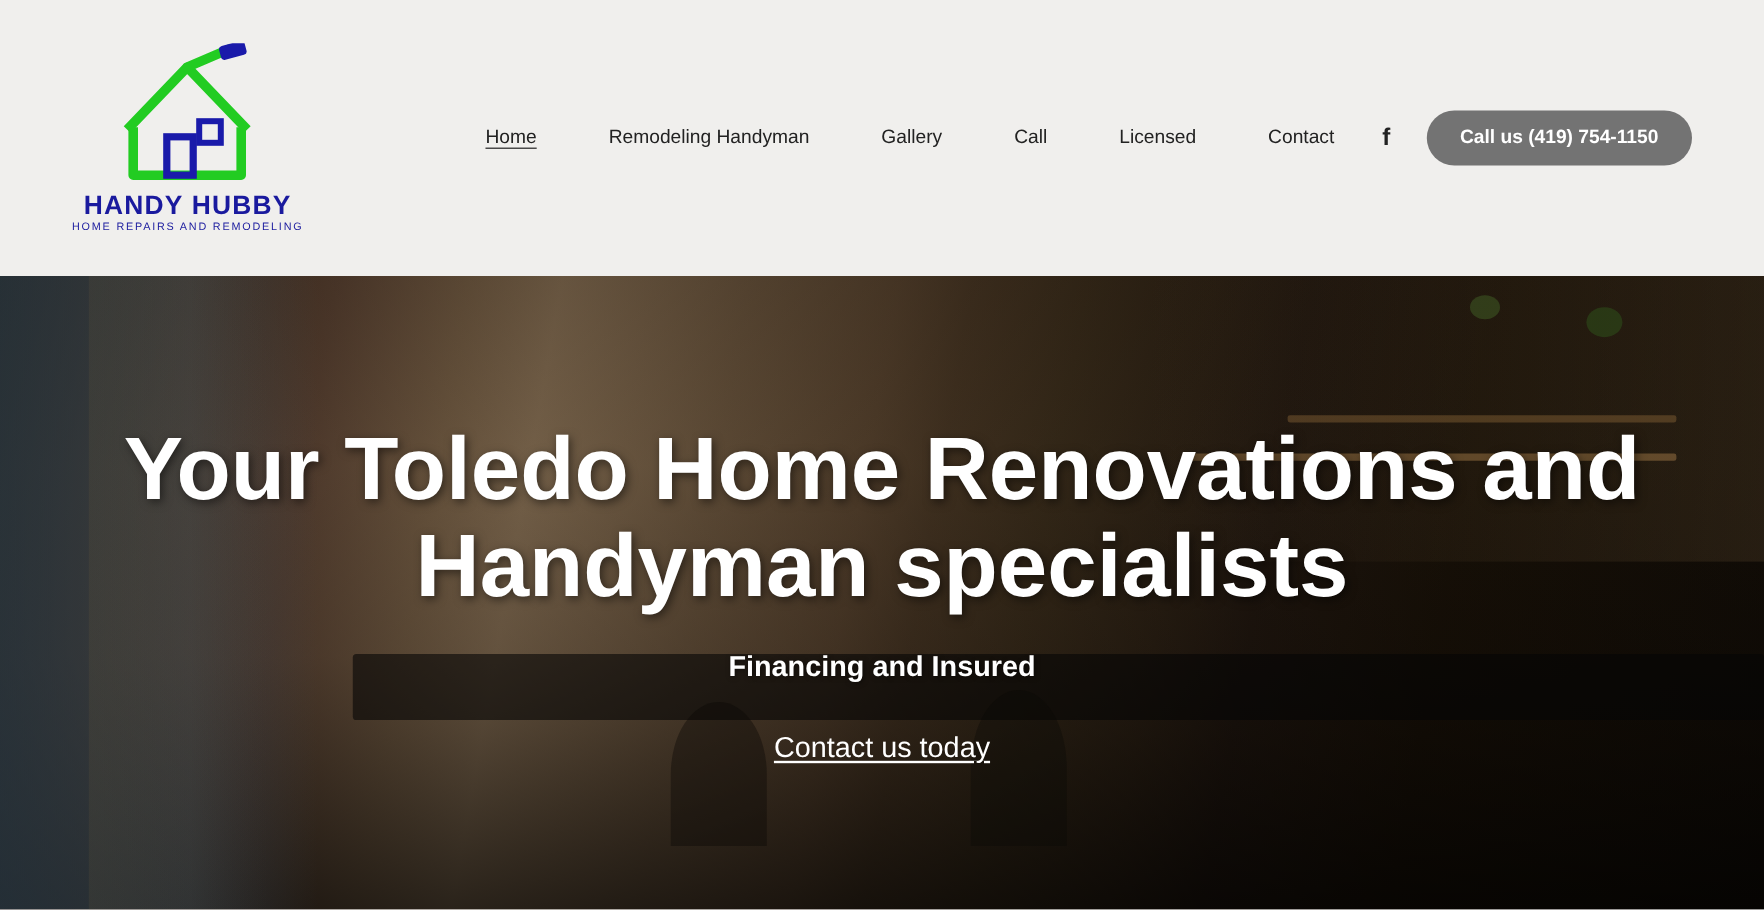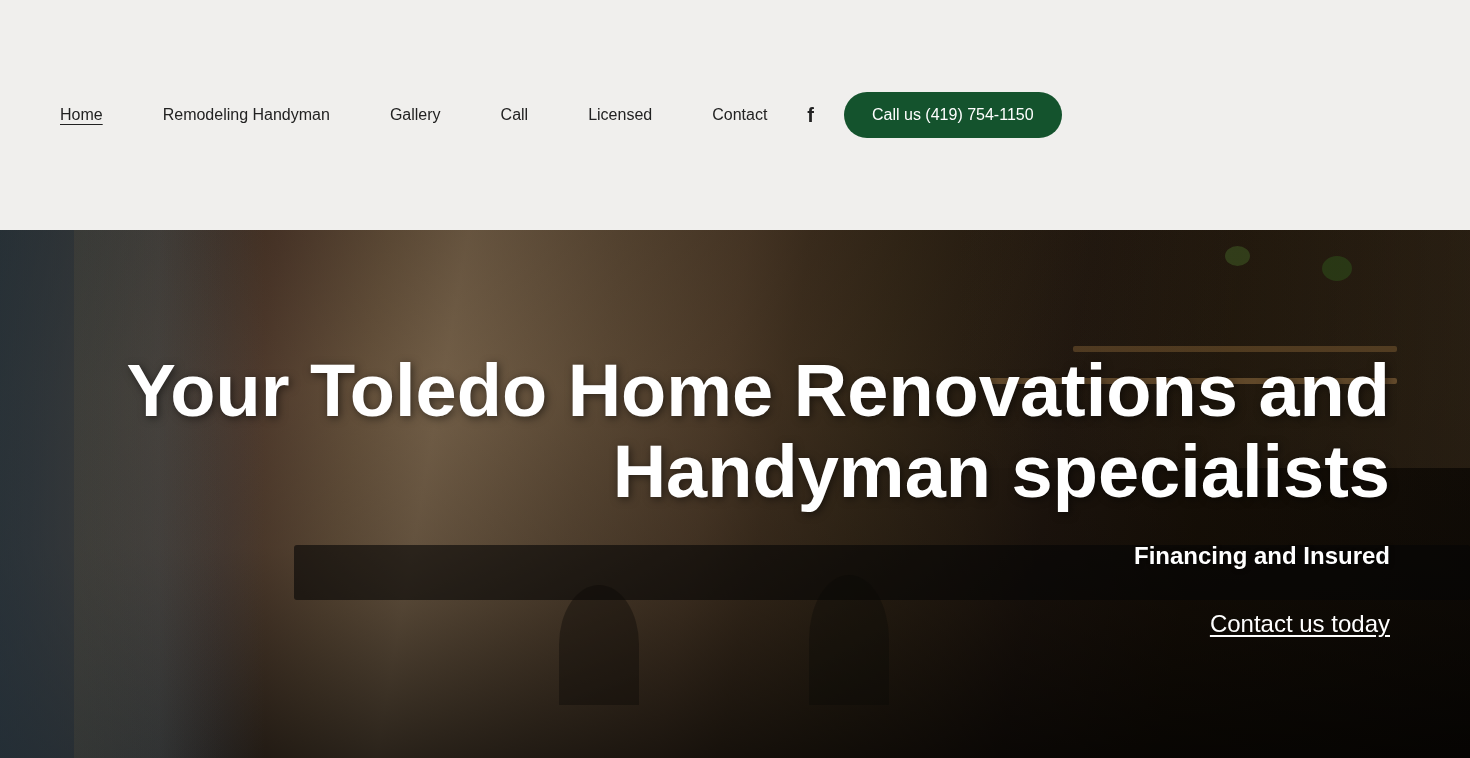--- a/index.html
+++ b/index.html
@@ -63,27 +63,27 @@
     }
 
     .nav-social {
       font-size: 20px;
       color: #222;
       margin-right: 30px;
       font-weight: bold;
     }
 
     .call-btn {
-      background-color: #14532d;
+      background-color: #737373;
       color: #fff;
       border: none;
       border-radius: 30px;
       padding: 14px 28px;
       font-size: 16px;
-      font-weight: 400;
+      font-weight: 700;
       cursor: pointer;
       white-space: nowrap;
     }
 
     
     .hero {
       position: relative;
       width: 1470px;
       height: 528px;
       overflow: hidden;
@@ -132,21 +132,21 @@
         radial-gradient(ellipse at 80% 30%, rgba(200,170,130,0.15) 0%, transparent 50%),
         
         linear-gradient(to right, rgba(60,80,100,0.3) 0%, transparent 20%),
         
         linear-gradient(to bottom, rgba(80,60,40,0.2) 0%, transparent 30%);
     }
 
     .hero-content {
       position: relative;
       z-index: 2;
-      text-align: right;
+      text-align: center;
       color: #fff;
       padding: 0 80px;
     }
 
     .hero-title {
       font-size: 74px;
       font-weight: 900;
       line-height: 1.1;
       margin-bottom: 30px;
       text-shadow: 2px 2px 8px rgba(0,0,0,0.5);
@@ -166,20 +166,38 @@
       text-underline-offset: 3px;
       cursor: pointer;
       display: inline-block;
     }
   </style>
 </head>
 <body>
 
 <header class="header">
 
+  <div class="logo-area">
+    <svg class="logo-icon" viewBox="0 0 110 120" xmlns="http://www.w3.org/2000/svg">
+
+      <polyline points="10,70 10,110 100,110 100,70" fill="none" stroke="#22cc22" stroke-width="8" stroke-linejoin="round"></polyline>
+
+      <polyline points="5,72 55,20 105,72" fill="none" stroke="#22cc22" stroke-width="8" stroke-linejoin="round"></polyline>
+
+      <rect x="38" y="78" width="22" height="32" fill="none" stroke="#1a1aaa" stroke-width="6"></rect>
+
+      <rect x="65" y="65" width="18" height="18" fill="none" stroke="#1a1aaa" stroke-width="5"></rect>
+
+      <line x1="55" y1="20" x2="90" y2="5" stroke="#22cc22" stroke-width="8" stroke-linecap="round"></line>
+
+      <rect x="82" y="0" width="22" height="12" rx="3" fill="#1a1aaa" transform="rotate(-15, 93, 6)"></rect>
+    </svg>
+    <div class="logo-text-main">HANDY HUBBY</div>
+    <div class="logo-text-sub">HOME REPAIRS AND REMODELING</div>
+  </div>
 
   <nav class="nav">
     <a href="#" class="active">Home</a>
     <a href="#">Remodeling Handyman</a>
     <a href="#">Gallery</a>
     <a href="#">Call</a>
     <a href="#">Licensed</a>
     <a href="#">Contact</a>
   </nav>
 

